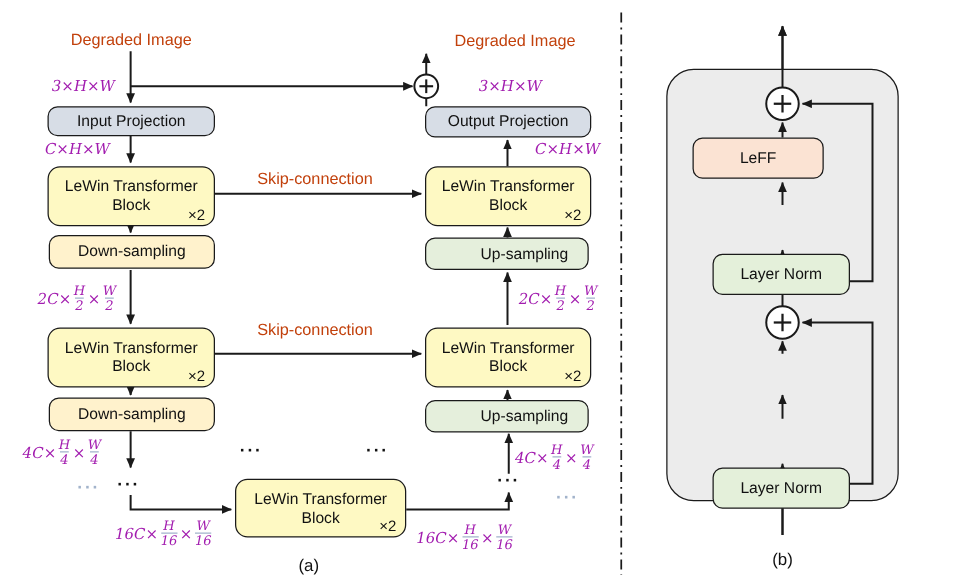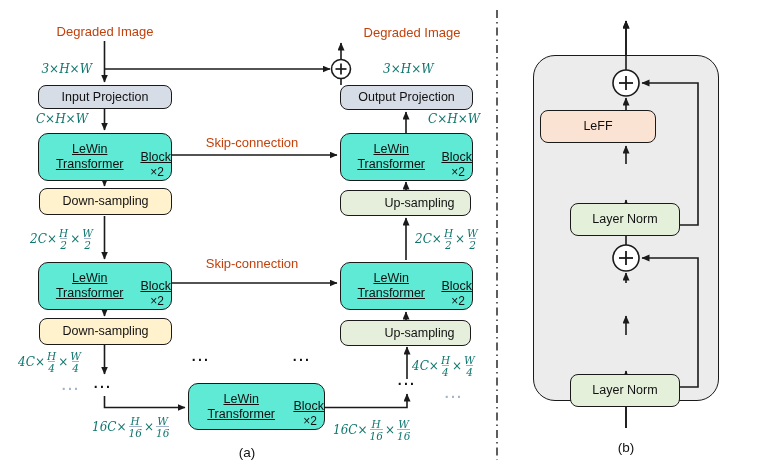--- a/index.html
+++ b/index.html
@@ -3,33 +3,33 @@
 <meta charset="utf-8">
 <style>
   html,body{margin:0;padding:0;background:#ffffff;}
   #fig{position:relative;width:764px;height:467px;background:#ffffff;overflow:hidden;
        font-family:"Liberation Sans",sans-serif;}
   svg{position:absolute;left:0;top:0;}
   .box{position:absolute;box-sizing:border-box;border:1.6px solid #1a1a1a;border-radius:8px;
        display:flex;align-items:center;justify-content:center;text-align:center;
        font-size:12.5px;color:#111;line-height:1.2;}
   .proj{background:#d7dde6;}
-  .lewin{background:#5eead4;border-radius:10px;text-decoration:underline;}
+  .lewin{background:#fef9c3;border-radius:10px;flex-direction:column;}
   .down{background:#fff2cc;align-items:center;}
   .up{background:#e5efdc;padding-left:28px;}
   .leff{background:#fbe3d3;}
   .norm{background:#e4f0da;margin-top:39px;}
   .wmsa{background:#bcd7ee;}
   .bcontainer{position:absolute;box-sizing:border-box;border:1.7px solid #1a1a1a;
        border-radius:22px;background:#ececec;}
   .x2{position:absolute;right:7px;bottom:1px;font-size:12px;color:#111;}
   .lbl{position:absolute;font-size:13px;color:#c2410c;text-align:center;}
   .cap{position:absolute;font-size:13.5px;color:#111;text-align:center;width:40px;}
   .dim{position:absolute;display:flex;align-items:center;white-space:nowrap;
-       font-family:"DejaVu Serif",serif;font-style:italic;font-size:12px;color:#0f766e;}
+       font-family:"DejaVu Serif",serif;font-style:italic;font-size:12px;color:#a21caf;}
   .dim.r{justify-content:flex-end;}
   .frac{display:inline-flex;flex-direction:column;align-items:center;line-height:1;
         font-size:10.5px;margin:0 2px;}
   .frac .den{border-top:1px solid #a2b3cb;padding-top:1px;}
   .ellip{position:absolute;width:30px;text-align:center;font-weight:bold;font-size:14px;
          letter-spacing:1.5px;color:#111;}
   .ellip.faint{color:#a2b3cb;}
 </style>
 </head>
 <body>
@@ -260,21 +260,21 @@
 
   <div class="ellip" style="left:186px;top:352px;">···</div>
   <div class="ellip" style="left:287px;top:352px;">···</div>
   <div class="ellip" style="left:88px;top:379px;">···</div>
   <div class="ellip faint" style="left:56px;top:381px;">···</div>
   <div class="ellip" style="left:392px;top:376px;">···</div>
   <div class="ellip faint" style="left:439px;top:389px;">···</div>
 
   <div class="cap" style="left:227px;top:445px;">(a)</div>
 
-  <div class="box leff" style="left:540px;top:110px;width:116px;height:33px;">
+  <div class="box leff" style="left:554px;top:110px;width:105px;height:33px;">
     <span>LeFF</span>
   </div>
   <div class="box norm" style="left:570px;top:164px;width:110px;height:33px;">
     <span>Layer Norm</span>
   </div>
   <div class="box norm" style="left:570px;top:335px;width:110px;height:33px;">
     <span>Layer Norm</span>
   </div>
 
   <div class="cap" style="left:606px;top:440px;">(b)</div>

